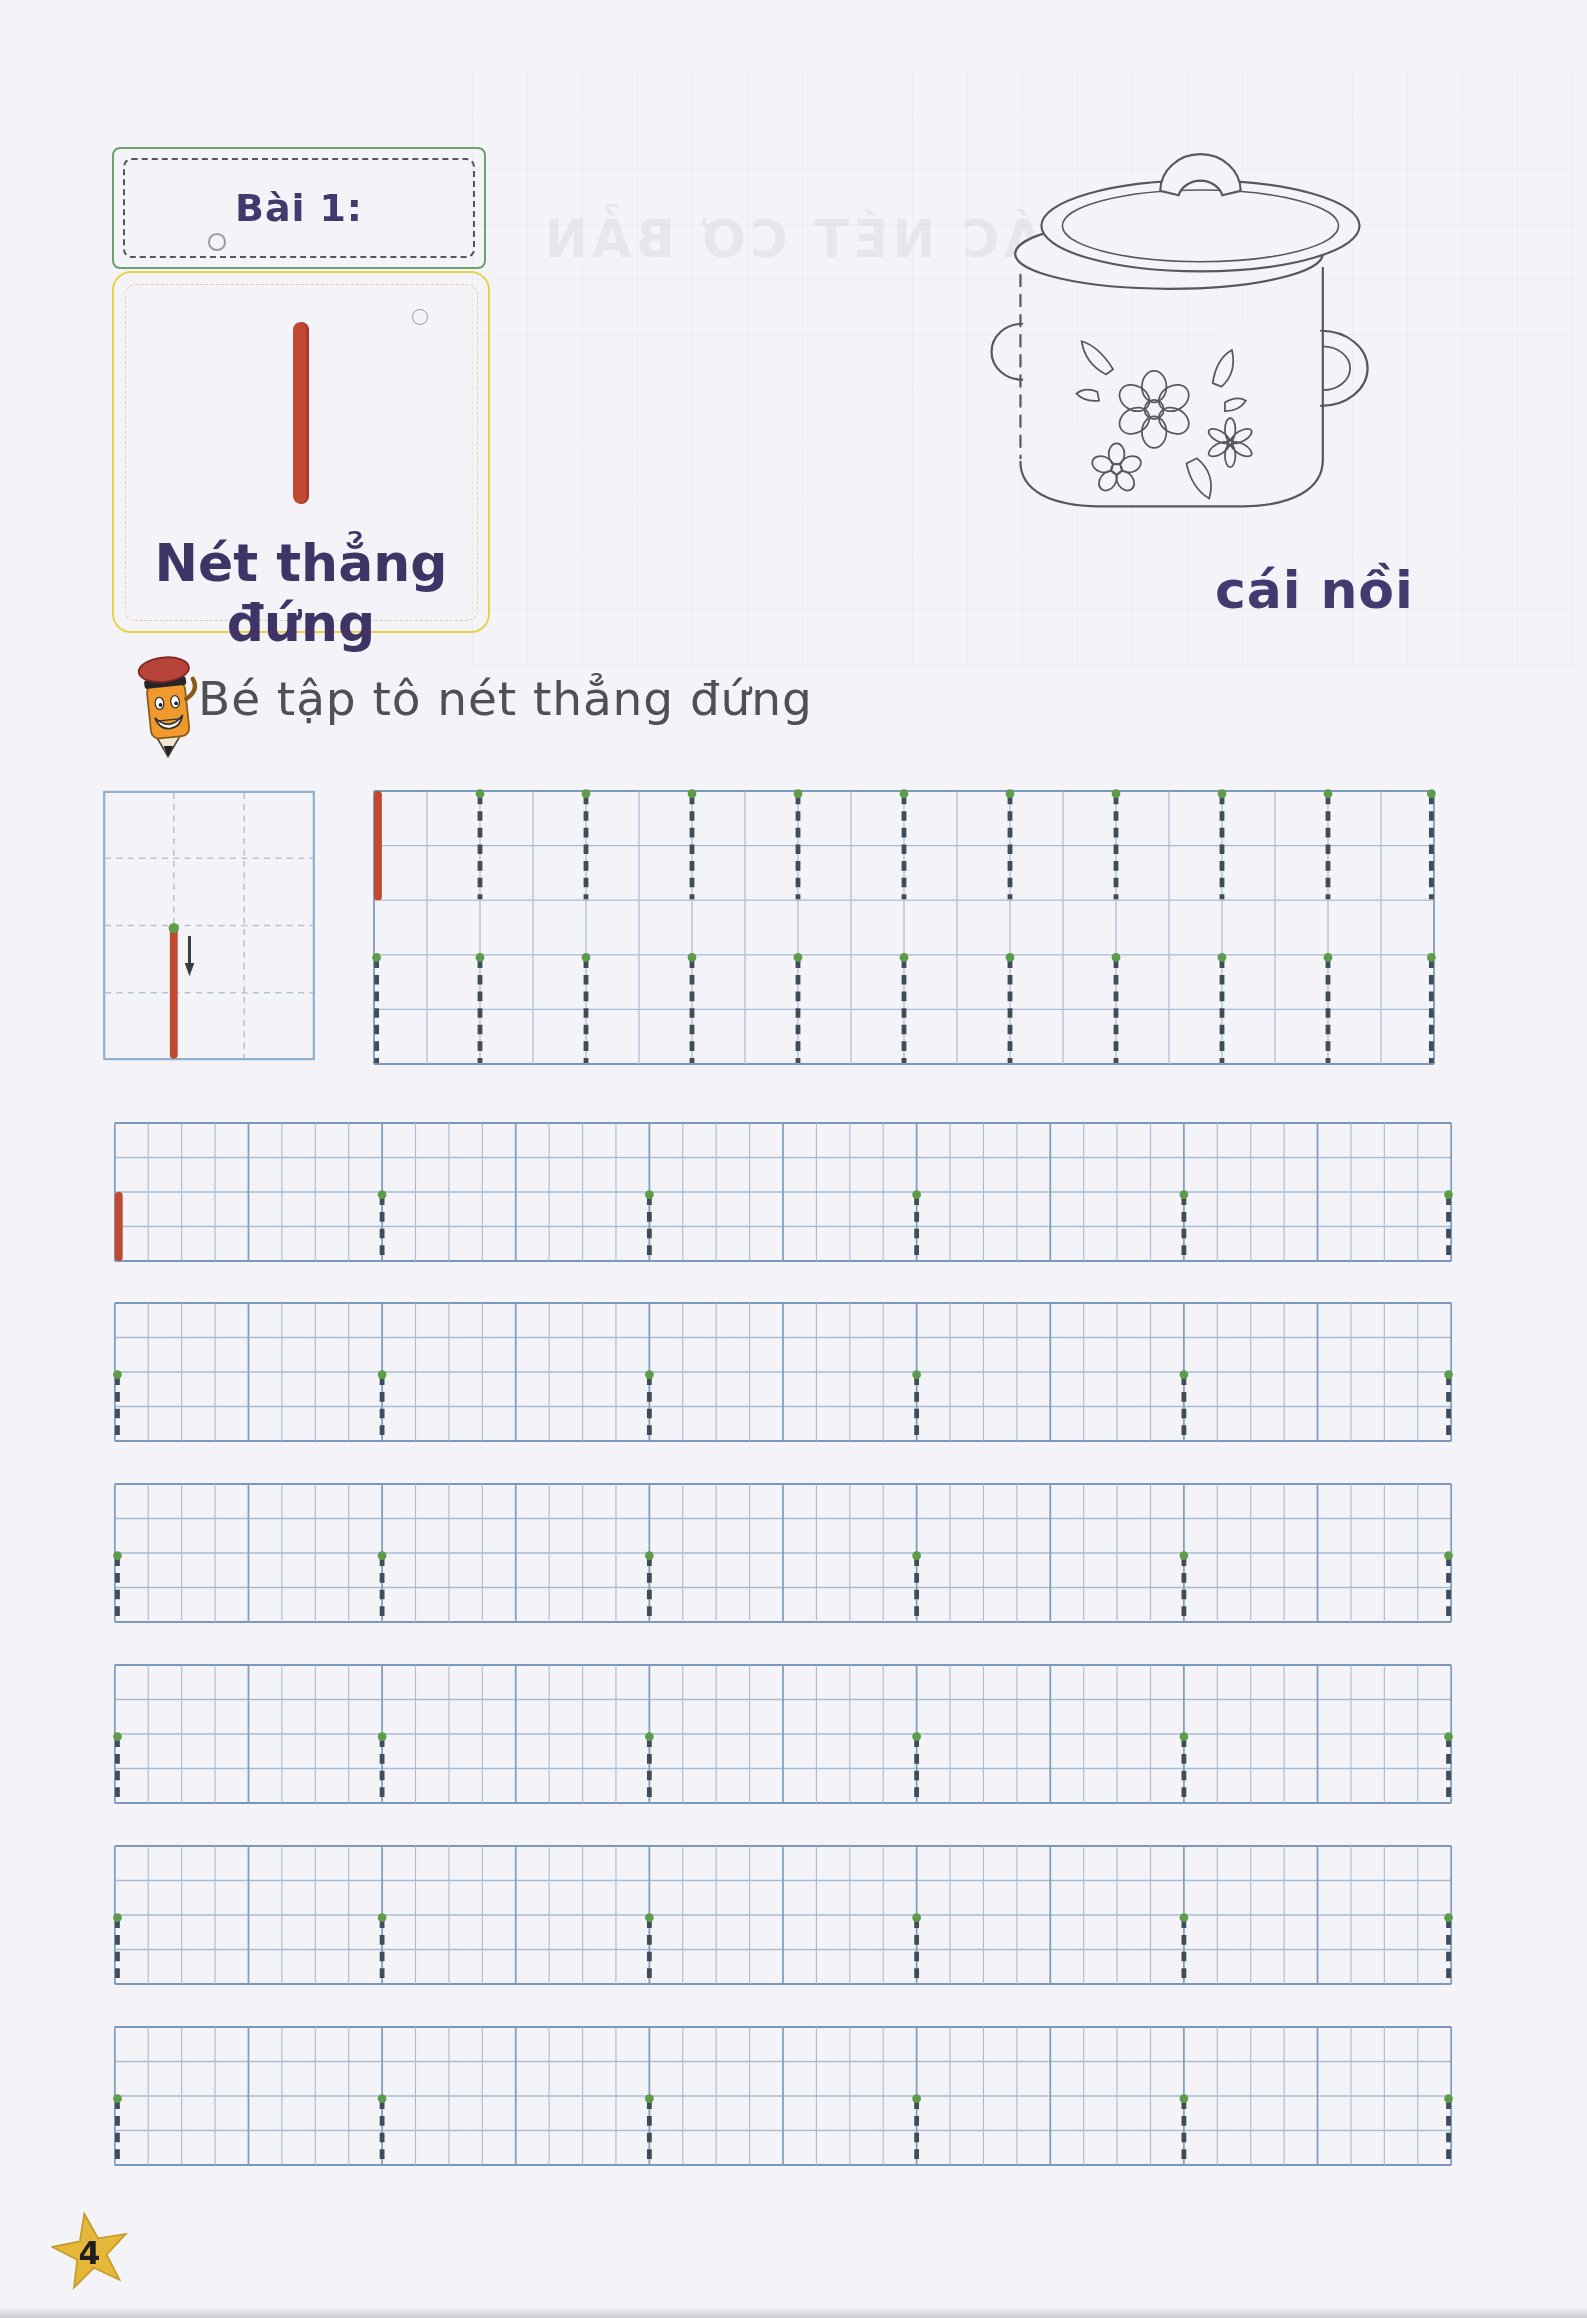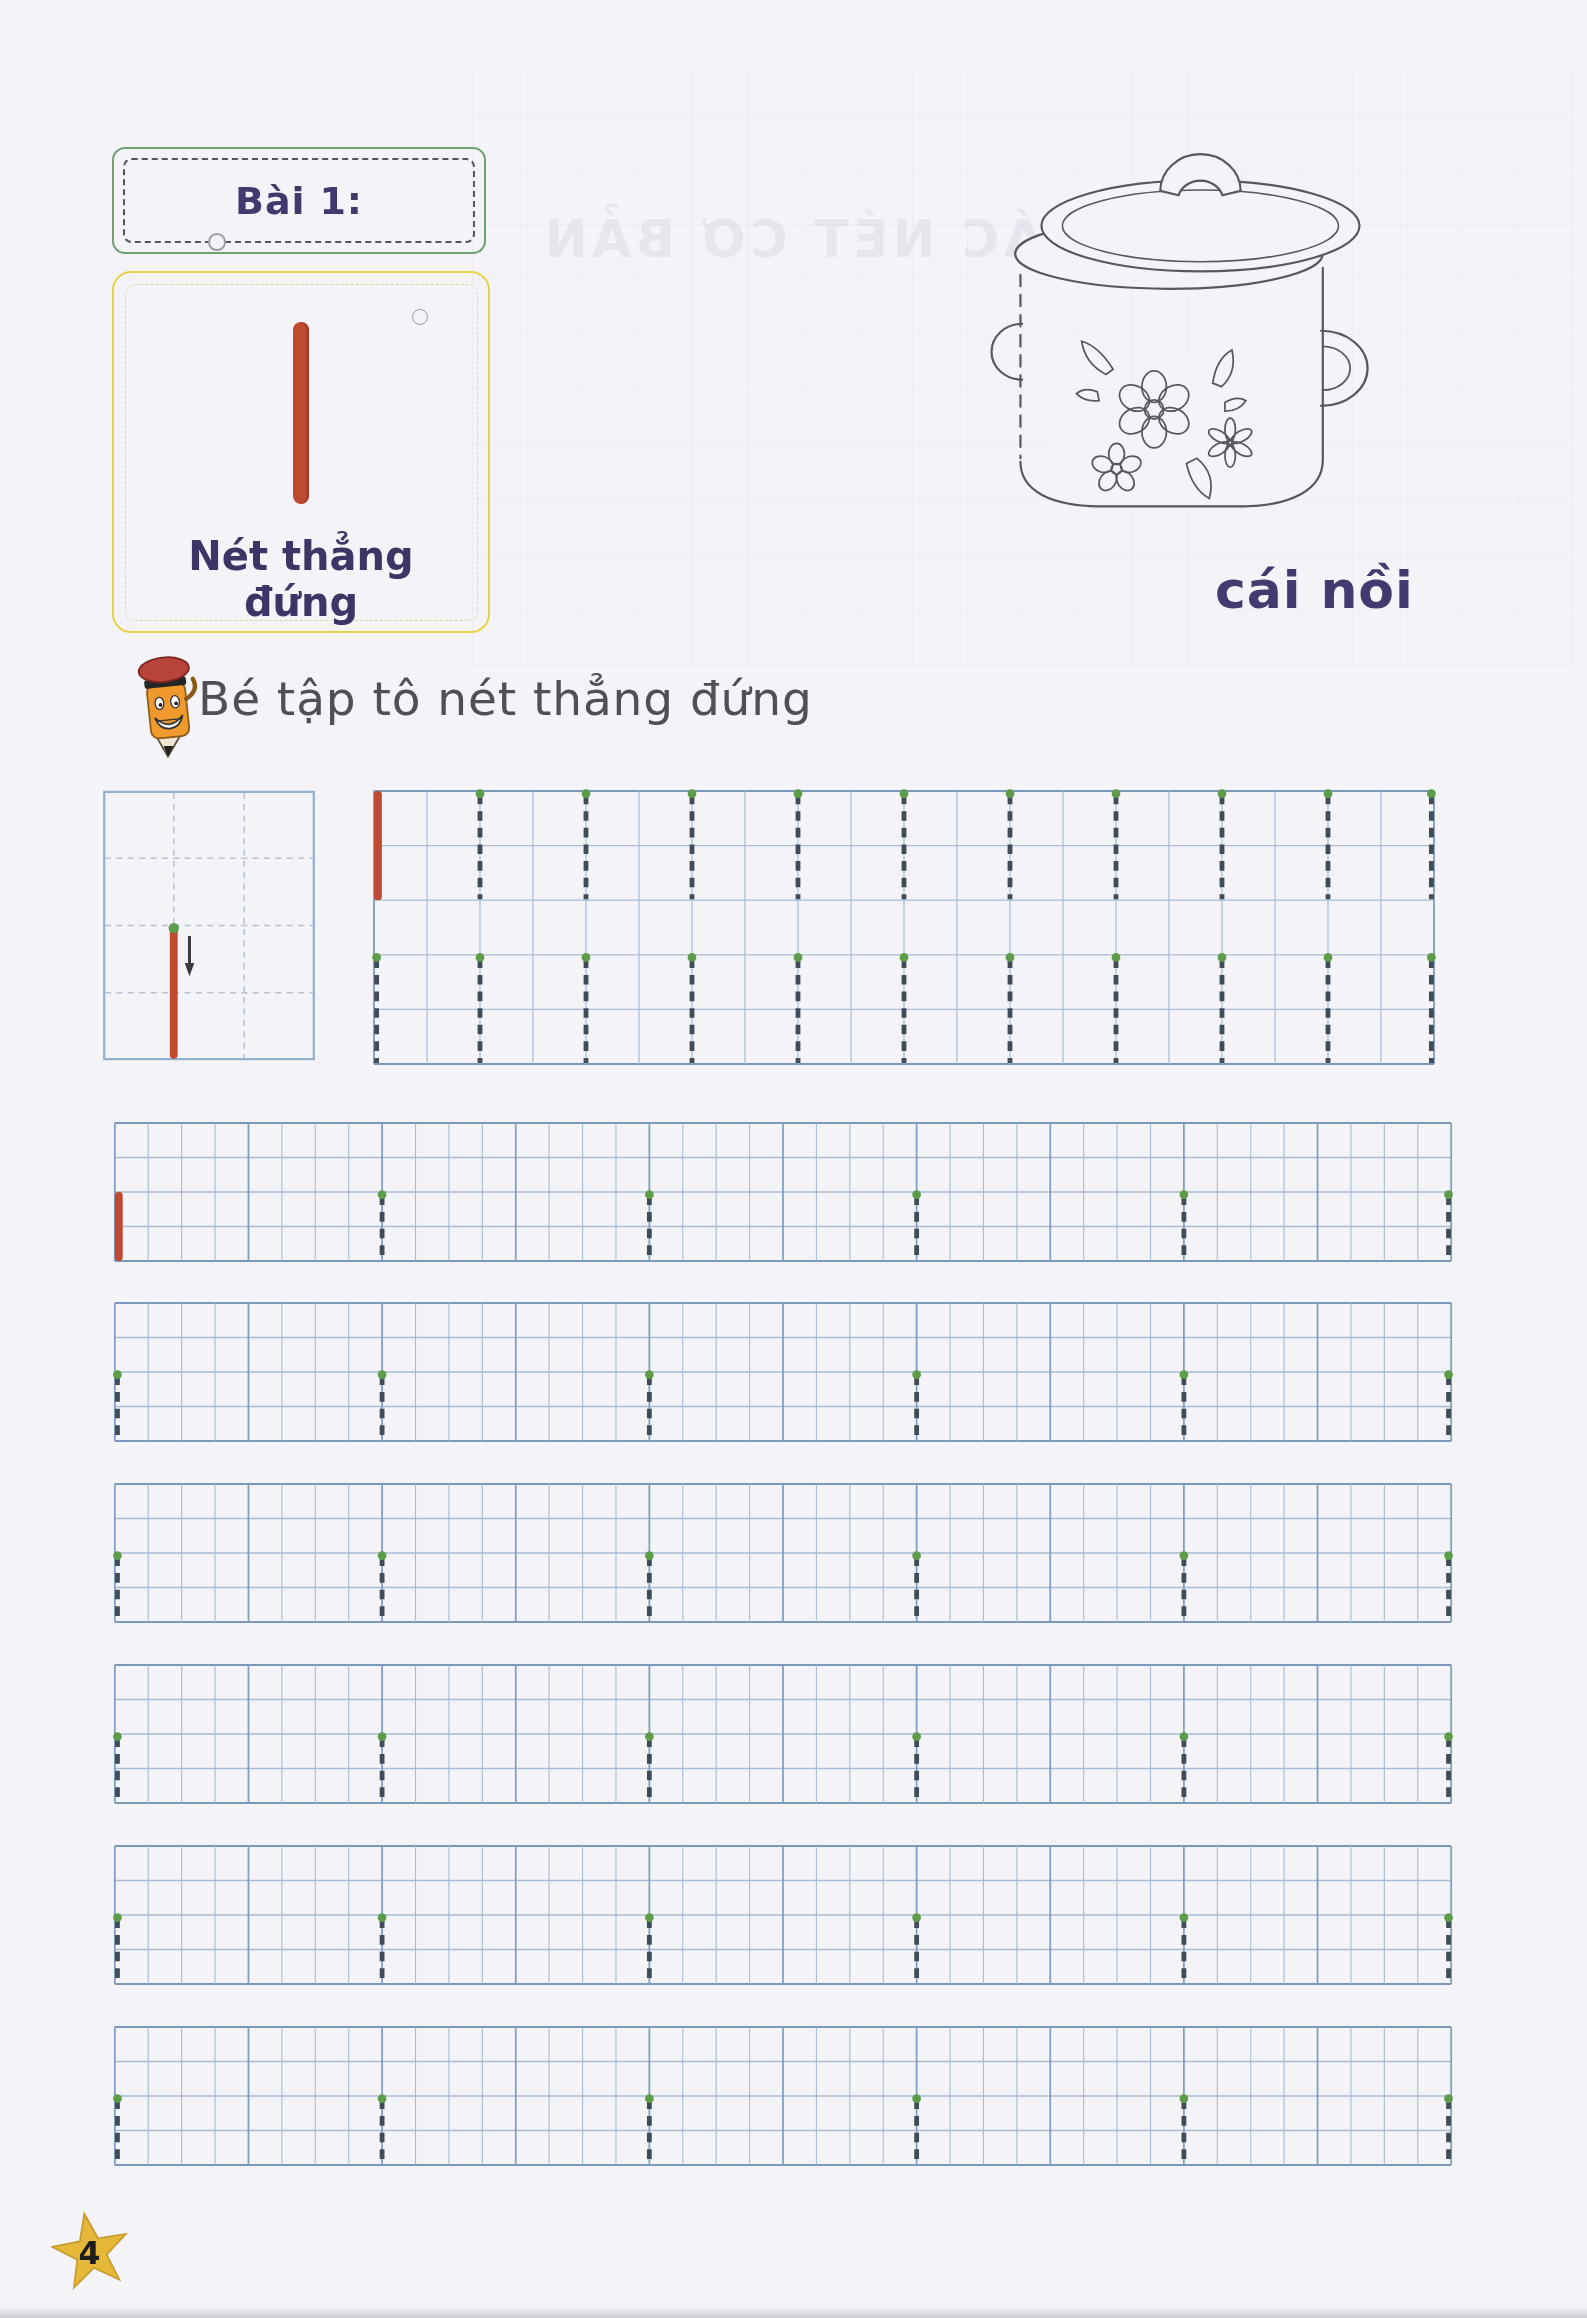--- a/index.html
+++ b/index.html
@@ -14,43 +14,43 @@
       repeating-linear-gradient(0deg, rgba(120,140,175,0.06) 0 0.9px, transparent 0.9px 55px),
       repeating-linear-gradient(90deg, rgba(120,140,175,0.06) 0 0.9px, transparent 0.9px 55px);
     pointer-events:none;
   }
   .watermark{
     position:absolute;left:490px;top:210px;width:595px;white-space:nowrap;
     font-size:51px;font-weight:bold;letter-spacing:4.4px;
     color:rgba(85,85,115,0.075);transform:scaleX(-1);
   }
   .lesson-box{
-    position:absolute;left:112px;top:147px;width:374px;height:107px;
-    border:2.6px solid #6fa071;border-radius:13px;box-sizing:border-box;
+    position:absolute;left:112px;top:147px;width:374px;height:122px;
+    border:2.6px solid #6fa071;border-radius:8px;box-sizing:border-box;
   }
   .lesson-inner{
     position:absolute;inset:8.7px;border:2.6px dashed #55555e;border-radius:8.7px;
     display:flex;align-items:center;justify-content:center;
   }
   .lesson-label{font-size:38px;font-weight:bold;color:#413a6e;letter-spacing:0.9px;}
   .hole{position:absolute;border:2.6px solid #9c9ca4;border-radius:50%;background:#f4f3f7;box-sizing:border-box;}
   .hole-1{left:208px;top:233px;width:17.5px;height:17.5px;}
   .hole-2{right:49px;top:24.5px;width:15.7px;height:15.7px;border-width:1.7px;}
   .stroke-card{
     position:absolute;left:112px;top:271px;width:378px;height:362px;
     border:2.6px solid #e8d24a;border-radius:19px;box-sizing:border-box;
   }
   .stroke-card-inner{position:absolute;inset:10.5px;border:1.7px dashed #e0d298;border-radius:10.5px;}
   .red-stroke{
     position:absolute;left:50%;margin-left:-7.9px;top:37px;width:15.7px;height:182px;
     border-radius:8.7px;background:#bf4a31;box-shadow:inset -2.6px 0 0 rgba(120,30,15,0.35);
   }
   .stroke-card-label{
     position:absolute;left:0;right:0;top:248px;text-align:center;
-    font-size:40px;font-weight:bold;color:#3e3566;
+    font-size:52px;font-weight:bold;color:#3e3566;
   }
   .pot-svg{position:absolute;left:966px;top:121px;}
   .object-label{
     position:absolute;left:1215px;top:560px;width:254px;text-align:left;
     font-size:52px;font-weight:bold;color:#443a70;letter-spacing:0.9px;
   }
   .pencil-svg{position:absolute;left:126px;top:652px;}
   .instruction-text{
     position:absolute;left:198px;top:671px;font-size:47px;color:#4f4f55;letter-spacing:0.9px;
   }

